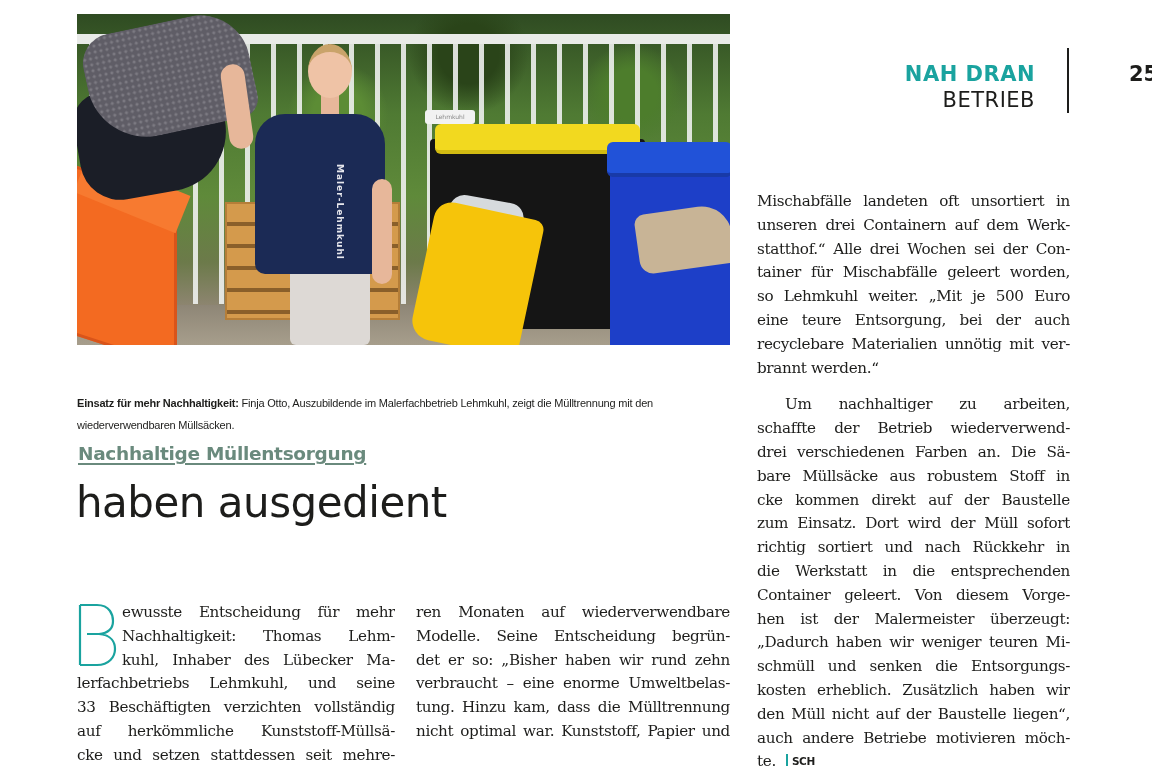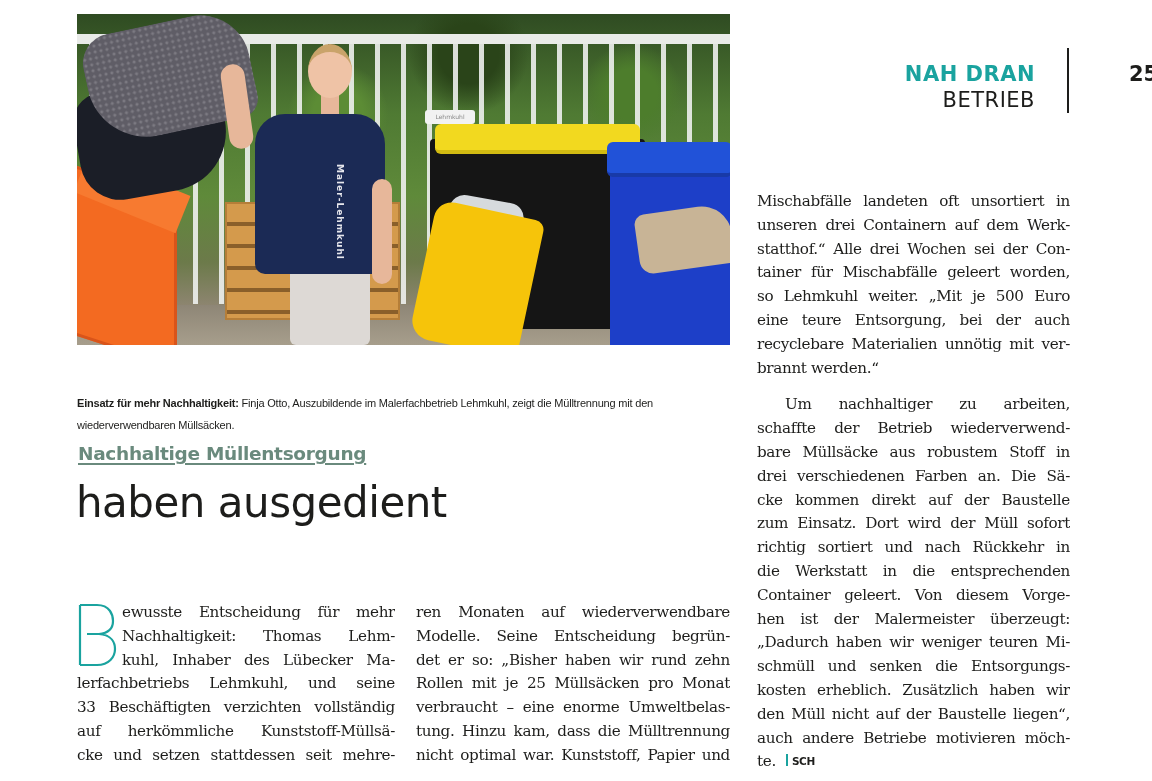--- a/index.html
+++ b/index.html
@@ -139,42 +139,41 @@
   <span class="line">lerfachbetriebs Lehmkuhl, und seine</span>
   <span class="line">33 Beschäftigten verzichten vollständig</span>
   <span class="line">auf herkömmliche Kunststoff-Müllsä-</span>
   <span class="line">cke und setzen stattdessen seit mehre-</span>
 </div>
 
 <div class="col col2">
   <span class="line">ren Monaten auf wiederverwendbare</span>
   <span class="line">Modelle. Seine Entscheidung begrün-</span>
   <span class="line">det er so: „Bisher haben wir rund zehn</span>
-  <span class="line">Rollen mit je 25 Müllsäcken pro Monat</span>
   <span class="line">verbraucht – eine enorme Umweltbelas-</span>
   <span class="line">tung. Hinzu kam, dass die Mülltrennung</span>
   <span class="line">nicht optimal war. Kunststoff, Papier und</span>
 </div>
 
 <div class="col col3">
   <div>
     <span class="line">Mischabfälle landeten oft unsortiert in</span>
     <span class="line">unseren drei Containern auf dem Werk-</span>
     <span class="line">statthof.“ Alle drei Wochen sei der Con-</span>
     <span class="line">tainer für Mischabfälle geleert worden,</span>
     <span class="line">so Lehmkuhl weiter. „Mit je 500 Euro</span>
     <span class="line">eine teure Entsorgung, bei der auch</span>
     <span class="line">recyclebare Materialien unnötig mit ver-</span>
     <span class="line last-left">brannt werden.“</span>
   </div>
   <div>
     <span class="line indent-para">Um nachhaltiger zu arbeiten,</span>
     <span class="line">schaffte der Betrieb wiederverwend-</span>
+    <span class="line">drei verschiedenen Farben an. Die Sä-</span>
     <span class="line">bare Müllsäcke aus robustem Stoff in</span>
-    <span class="line">drei verschiedenen Farben an. Die Sä-</span>
     <span class="line">cke kommen direkt auf der Baustelle</span>
     <span class="line">zum Einsatz. Dort wird der Müll sofort</span>
     <span class="line">richtig sortiert und nach Rückkehr in</span>
     <span class="line">die Werkstatt in die entsprechenden</span>
     <span class="line">Container geleert. Von diesem Vorge-</span>
     <span class="line">hen ist der Malermeister überzeugt:</span>
     <span class="line">„Dadurch haben wir weniger teuren Mi-</span>
     <span class="line">schmüll und senken die Entsorgungs-</span>
     <span class="line">kosten erheblich. Zusätzlich haben wir</span>
     <span class="line">den Müll nicht auf der Baustelle liegen“,</span>

